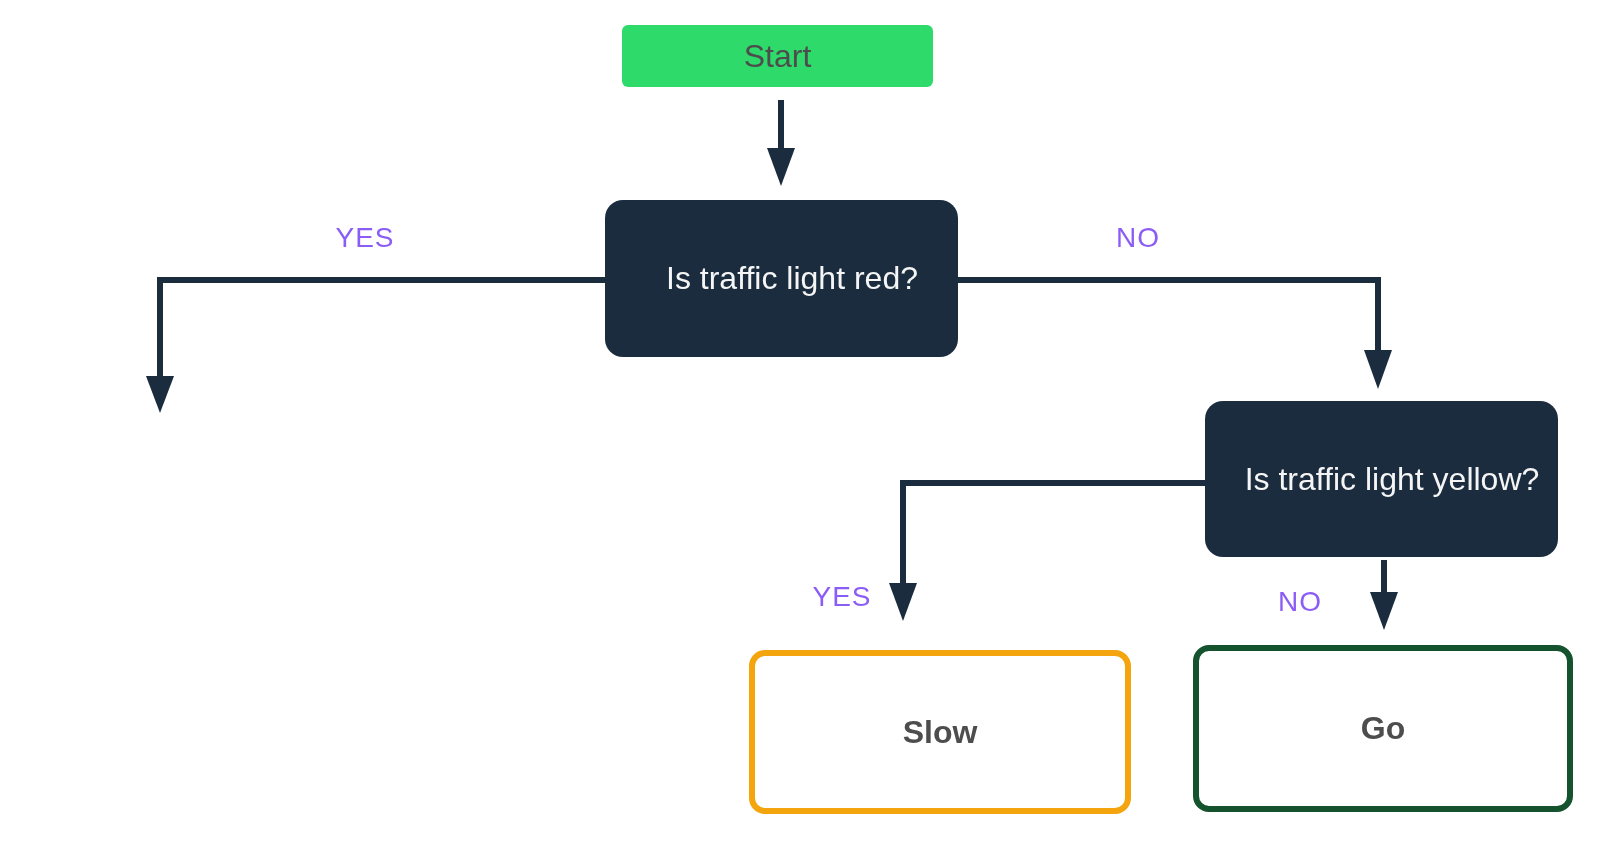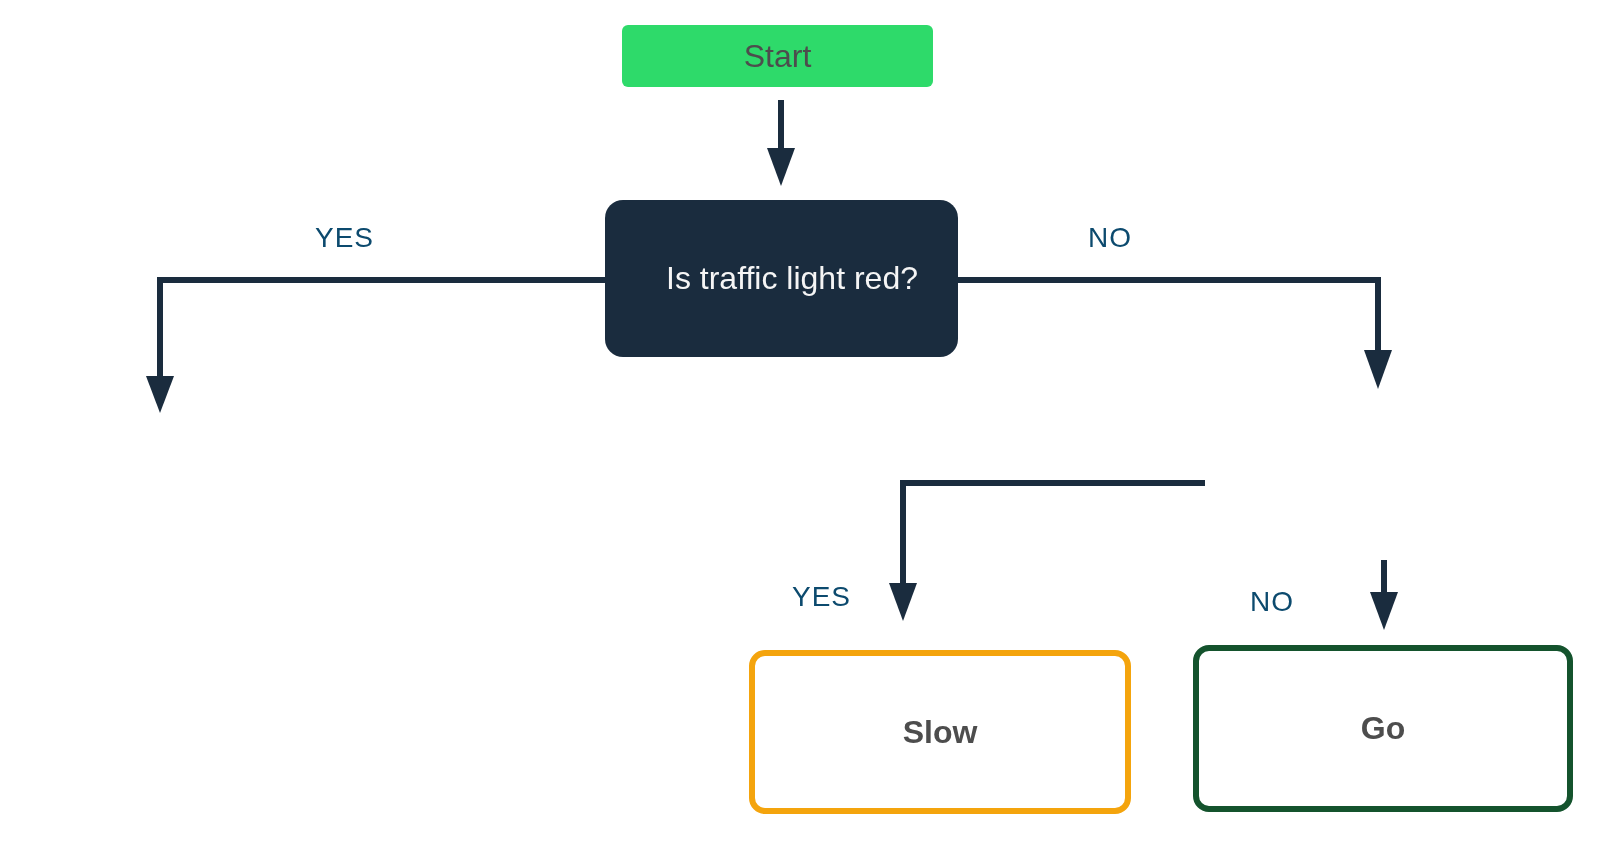--- a/index.html
+++ b/index.html
@@ -52,24 +52,25 @@
     color: #4d4d4d;
     font-size: 32px;
     font-weight: 700;
   }
   .node-stop { left: 33px;   top: 424px; width: 372px; height: 164px; border: 6px solid #f23a2a; }
   .node-slow { left: 703px;  top: 650px; width: 382px; height: 164px; border: 6px solid #f4a40d; margin-left: 46px; }
   .node-go   { left: 1193px; top: 645px; width: 380px; height: 167px; border: 6px solid #14532d; }
   .edge-label {
     position: absolute;
     width: 100px;
-    color: #0c4a6e;
+    color: #8b5cf6;
     font-size: 28px;
     line-height: 32px;
     letter-spacing: 1px;
+    text-align: center;
   }
   .edge-label-red-yes    { left: 315px;  top: 222px; }
   .edge-label-red-no     { left: 1088px; top: 222px; }
   .edge-label-yellow-yes { left: 792px;  top: 581px; }
   .edge-label-yellow-no  { left: 1250px; top: 586px; }
 </style>
 </head>
 <body>
 
 <div class="canvas">
@@ -93,20 +94,23 @@
   </svg>
 
   <div class="node node-start">
     <span>Start</span>
   </div>
 
   <div class="node node-question node-q-red">
     <span>Is traffic light red?</span>
   </div>
 
+  <div class="node node-question node-q-yellow">
+    <span>Is traffic light yellow?</span>
+  </div>
 
 
   <div class="node node-result node-slow">
     <span>Slow</span>
   </div>
 
   <div class="node node-result node-go">
     <span>Go</span>
   </div>
 

